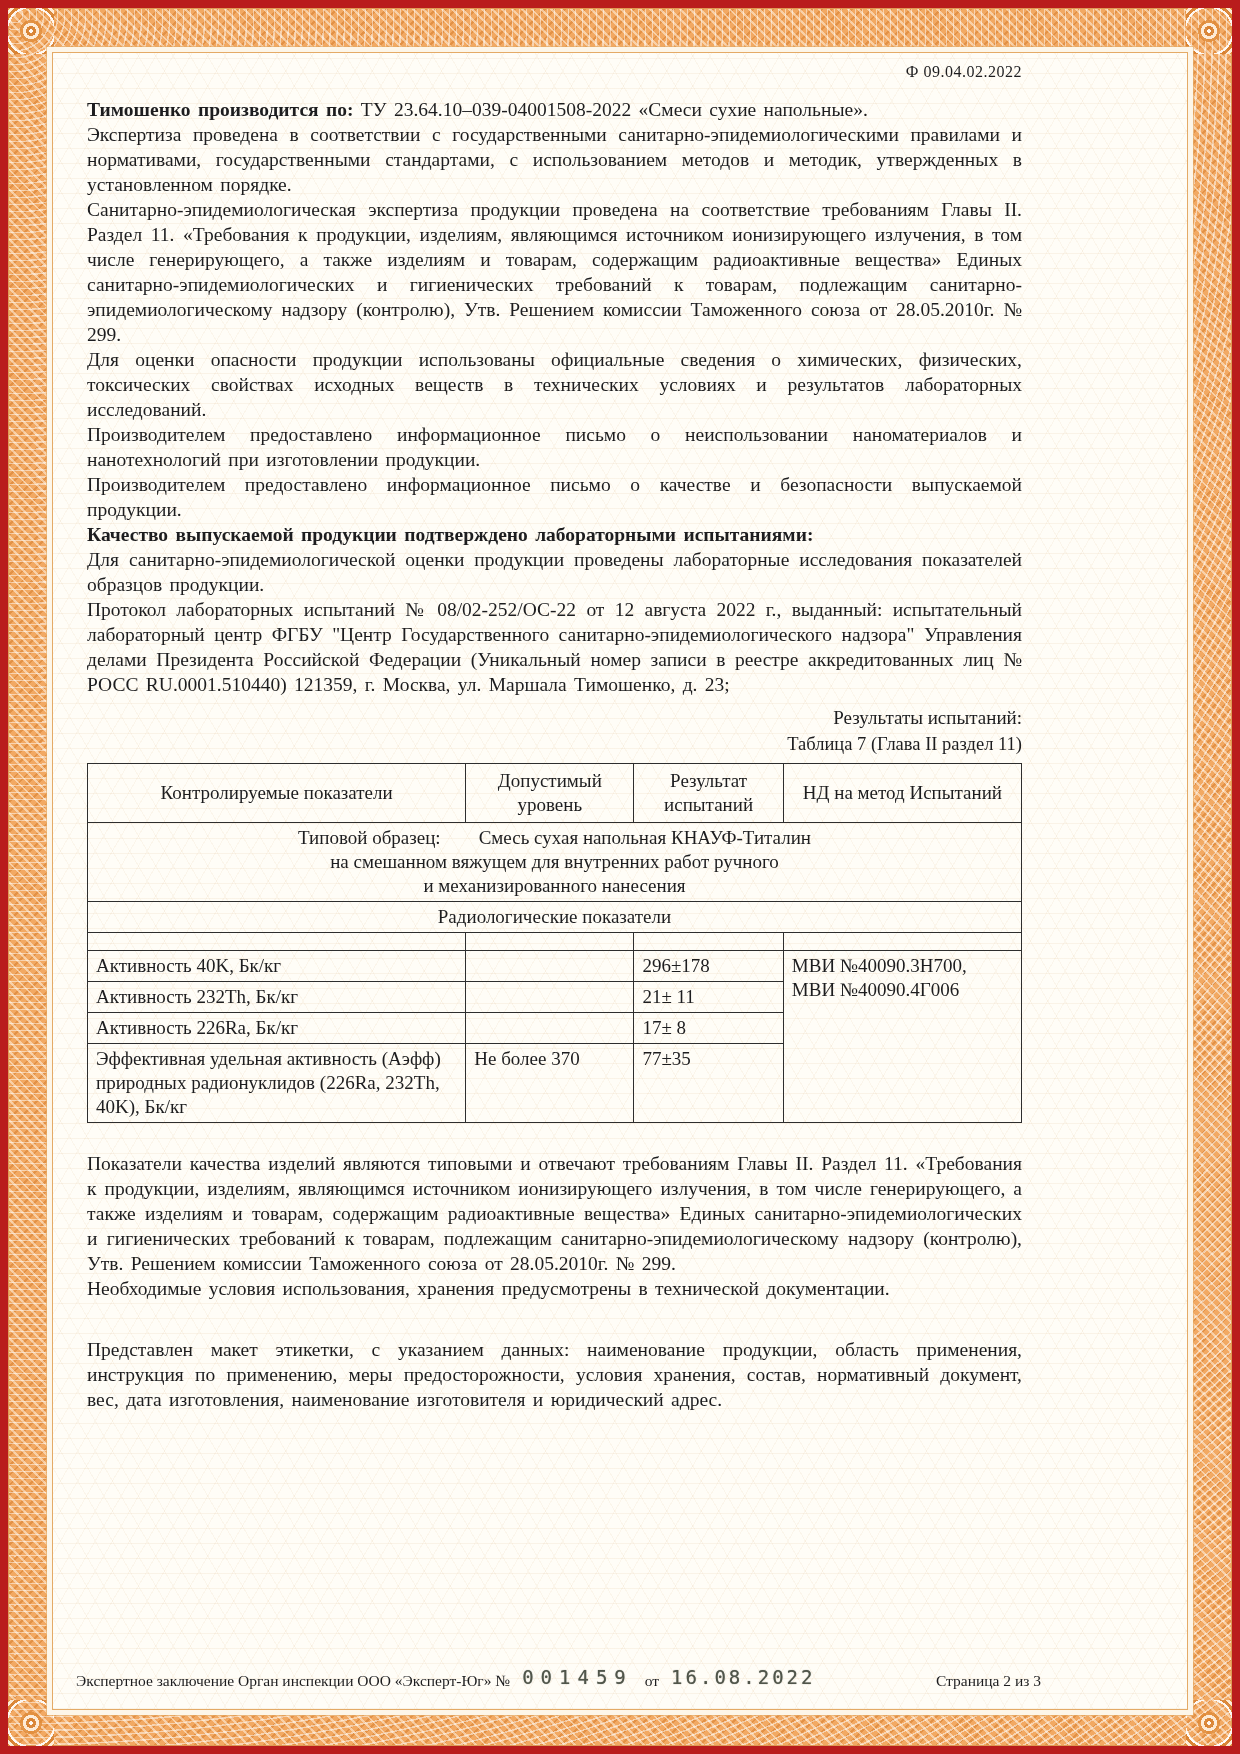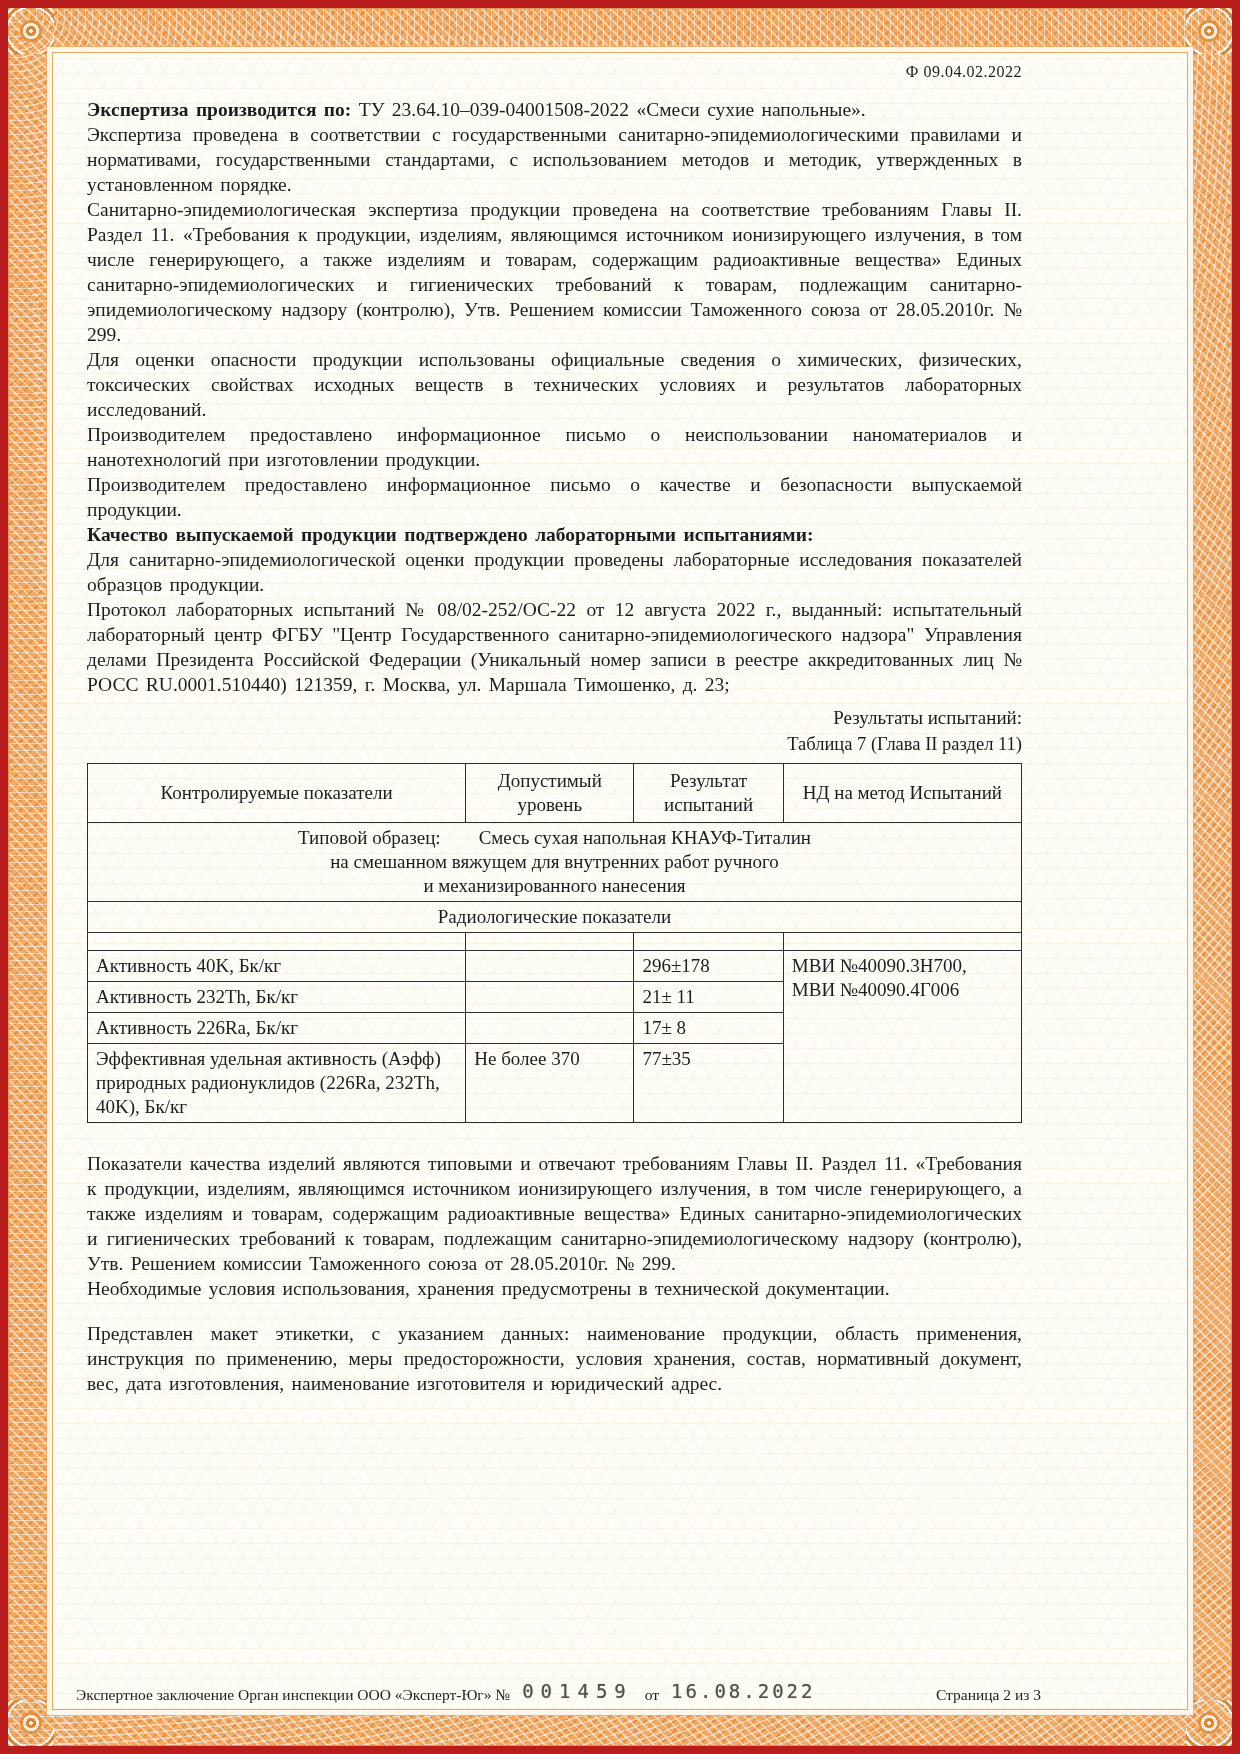--- a/index.html
+++ b/index.html
@@ -85,24 +85,24 @@
   }
   td.sample { text-align:center; padding:6px 10px 34px; }
   td.section { text-align:center; padding:4px; }
   tr.spacer td { height:18px; padding:0; }
   td.limit { padding-left:12px; }
   td.result { padding-left:14px; }
   td.nd { padding:4px 6px 4px 12px; }
   .preline { white-space:pre-line; }
 
   .mt  { margin-top:28px; }
-  .mt2 { margin-top:20px; }
+  .mt2 { margin-top:36px; }
 
   .footer {
-    position:absolute; left:23px; bottom:5px; width:965px;
+    position:absolute; left:23px; bottom:19px; width:965px;
     display:flex; align-items:baseline; gap:12px;
     font-size:15.5px;
   }
   .stamp {
     font-family:"DejaVu Sans Mono", monospace;
     font-weight:normal;
     font-size:19px;
     letter-spacing:7px;
     color:#50554a;
     text-shadow:0 0 1px rgba(80,85,74,0.7);
@@ -118,21 +118,21 @@
   <div class="band"></div>
   <div class="corner tl"></div>
   <div class="corner tr"></div>
   <div class="corner bl"></div>
   <div class="corner br"></div>
 
   <div class="inner">
     <div class="form-code">Ф 09.04.02.2022</div>
 
     <div class="textcol">
-      <p class="para"><span class="b">Экспертиза производится по:</span> <span>ТУ 23.64.10–039-04001508-2022 «Смеси сухие напольные».</span></p>
+      <p class="para"><span class="b">Тимошенко производится по:</span> <span>ТУ 23.64.10–039-04001508-2022 «Смеси сухие напольные».</span></p>
       <p class="para">Экспертиза проведена в соответствии с государственными санитарно-эпидемиологическими правилами и нормативами, государственными стандартами, с использованием методов и методик, утвержденных в установленном порядке.</p>
       <p class="para">Санитарно-эпидемиологическая экспертиза продукции проведена на соответствие требованиям Главы II. Раздел 11. «Требования к продукции, изделиям, являющимся источником ионизирующего излучения, в том числе генерирующего, а также изделиям и товарам, содержащим радиоактивные вещества» Единых санитарно-эпидемиологических и гигиенических требований к товарам, подлежащим санитарно-эпидемиологическому надзору (контролю), Утв. Решением комиссии Таможенного союза от 28.05.2010г. № 299.</p>
       <p class="para">Для оценки опасности продукции использованы официальные сведения о химических, физических, токсических свойствах исходных веществ в технических условиях и результатов лабораторных исследований.</p>
       <p class="para">Производителем предоставлено информационное письмо о неиспользовании наноматериалов и нанотехнологий при изготовлении продукции.</p>
       <p class="para">Производителем предоставлено информационное письмо о качестве и безопасности выпускаемой продукции.</p>
       <p class="para b">Качество выпускаемой продукции подтверждено лабораторными испытаниями:</p>
       <p class="para">Для санитарно-эпидемиологической оценки продукции проведены лабораторные исследования показателей образцов продукции.</p>
       <p class="para">Протокол лабораторных испытаний № 08/02-252/ОС-22 от 12 августа 2022 г., выданный: испытательный лабораторный центр ФГБУ "Центр Государственного санитарно-эпидемиологического надзора" Управления делами Президента Российской Федерации (Уникальный номер записи в реестре аккредитованных лиц № РОСС RU.0001.510440) 121359, г. Москва, ул. Маршала Тимошенко, д. 23;</p>
 
       <p class="center-title">Результаты испытаний:</p>

